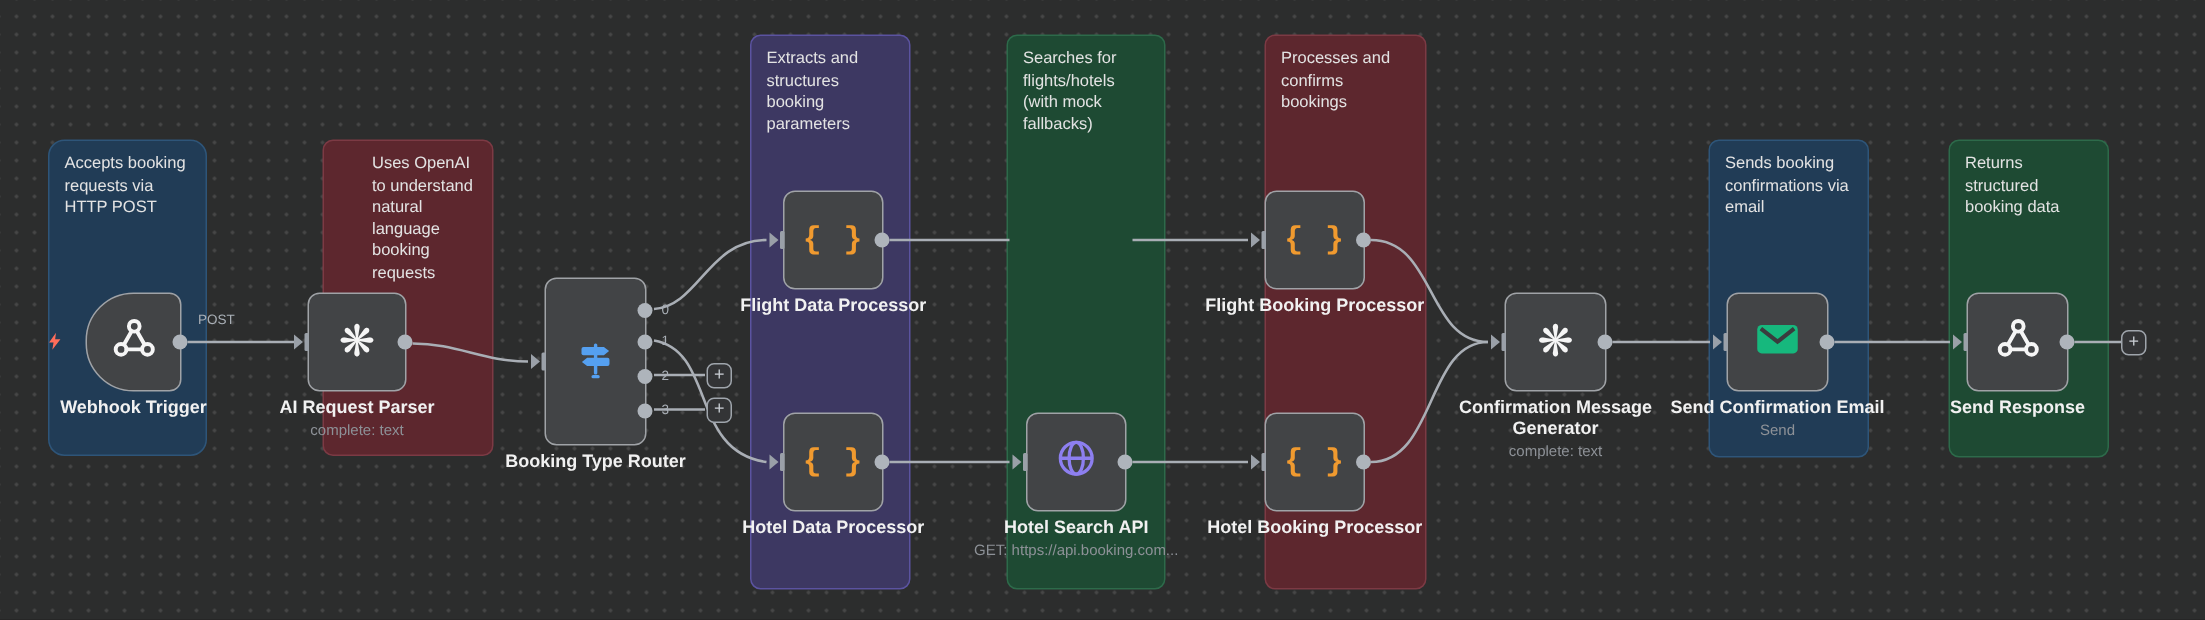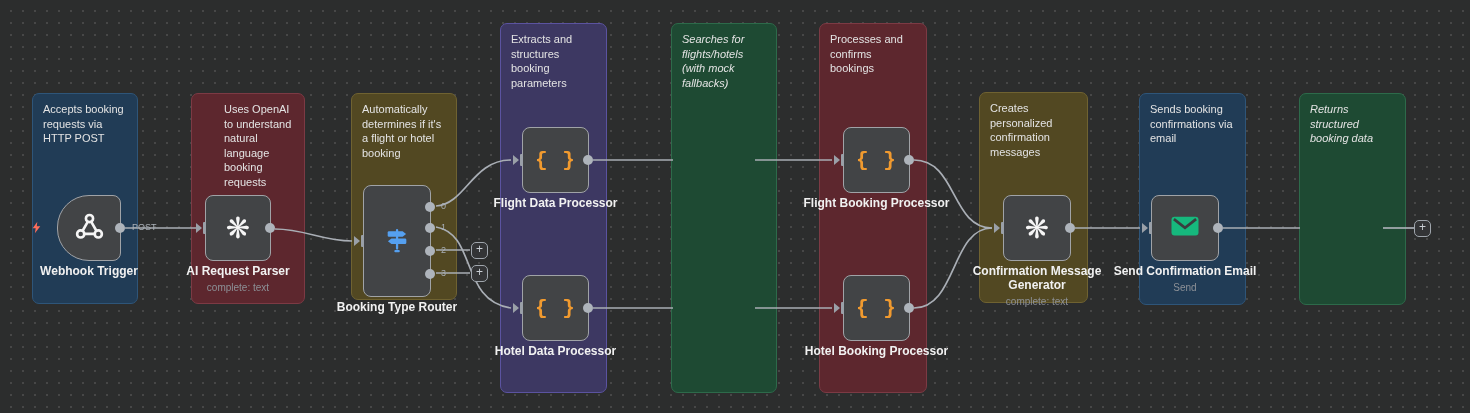--- a/index.html
+++ b/index.html
@@ -9,24 +9,24 @@
     background-color:#2c2d2d;
     background-image: radial-gradient(#474747 1px, transparent 1.3px);
     background-size:12px 12px; background-position:5px 5px;
     font-family:"Liberation Sans", sans-serif;
   }
   .sticky {
     position:absolute; z-index:1; border-radius:7px;
     padding:8px 10px; font-size:11px; line-height:1.32; color:#e3e3e3;
   }
   .sticky.blue   { background:#213c56; border:1px solid #2e5579; }
-  .sticky.red    { background:#5d272e; border:1px solid #7c3a44; }
+  .sticky.red    { background:#5d272e; border:1px solid #7c3a44;margin-left:24px; }
   .sticky.olive  { background:#524822; border:1px solid #6f6231; }
   .sticky.purple { background:#3d3862; border:1px solid #5b53a0; }
-  .sticky.green  { background:#1e4a33; border:1px solid #2d6a4a;font-style:italic; }
+  .sticky.green  { background:#1e4a33; border:1px solid #2d6a4a; }
   .wires { position:absolute; left:0; top:0; z-index:2; }
   .wires path { stroke:#a9aeb5; stroke-width:1.7; fill:none; }
   .node {
     position:absolute; z-index:3;
     background:#424446; border:1.5px solid #a0a3a7; border-radius:8px;
     display:flex; align-items:center; justify-content:center;
   }
   .node.trigger { border-radius:32px 8px 8px 32px; }
   .conn-out {
     position:absolute; right:-5px; top:50%; transform:translateY(-50%);
@@ -65,27 +65,25 @@
     font-size:21px; color:#f09a2f; letter-spacing:1px;
   }
   .openai-glyph { font-size:29px; color:#f5f5f5; line-height:1; }
   .bolt { position:absolute; z-index:3; }
 </style>
 </head>
 <body>
 
 <div class="canvas">
 
-  <div class="sticky blue" style="left:32px;  top:93px; width:106px; height:211px;"><span>Accepts booking requests via HTTP POST</span></div>
+  <div class="sticky blue" style="left:32px;  top:93px; width:106px; height:211px;border-radius:11px;"><span>Accepts booking requests via HTTP POST</span></div>
   <div class="sticky red" style="left:191px; top:93px; width:114px; height:211px;padding-left:32px;"><span>Uses OpenAI to understand natural language booking requests</span></div>
-  <div class="sticky olive" style="left:351px; top:93px; width:106px; height:207px;"><span>Automatically determines if it's a flight or hotel booking</span></div>
   <div class="sticky purple" style="left:500px; top:23px; width:107px; height:370px;"><span>Extracts and structures booking parameters</span></div>
   <div class="sticky green" style="left:671px; top:23px; width:106px; height:370px;"><span>Searches for flights/hotels (with mock fallbacks)</span></div>
   <div class="sticky red" style="left:819px; top:23px; width:108px; height:370px;"><span>Processes and confirms bookings</span></div>
-  <div class="sticky olive" style="left:979px; top:92px; width:109px; height:211px;"><span>Creates personalized confirmation messages</span></div>
   <div class="sticky green" style="left:1299px;top:93px; width:107px; height:212px;"><span>Returns structured booking data</span></div>
   <div class="sticky blue" style="left:1139px;top:93px; width:107px; height:212px;"><span>Sends booking confirmations via email</span></div>
 
   <svg class="wires" width="1470" height="413">
     <path d="M125 228 L196 228"></path>
     <path d="M275 229 C305 229 322 241 352 241"></path>
     <path d="M436 206 C466 204 472 160 511 160"></path>
     <path d="M436 227 C477 234 460 301 511 308"></path>
     <path d="M436 250 L470 250"></path>
     <path d="M436 273 L470 273"></path>
@@ -117,21 +115,21 @@
             <path d="M13.3 8.6 L16.9 14.9"></path>
             <path d="M8.3 17.4 L15.7 17.4"></path>
       </g>
         </svg>
     </span>
     <span class="conn-out"></span>
     <div class="nlabel">
         <div class="nname">Webhook Trigger</div>
       </div>
   </div>
-  <span class="port-label" style="left:132px;top:222px;">POST</span>
+  <span class="port-label" style="left:132px;top:208px;">POST</span>
 
   <div class="node" style="left:205px;top:195px;width:66px;height:66px;">
     <span class="conn-in"></span>
     <span class="openai-glyph">❋</span>
     <span class="conn-out"></span>
     <div class="nlabel">
       <div class="nname">AI Request Parser</div>
       <div class="nsub">complete: text</div>
     </div>
   </div>
@@ -184,20 +182,37 @@
 
   <div class="node" style="left:522px;top:275px;width:67px;height:66px;">
     <span class="conn-in"></span>
     <span class="code-icon">{ }</span>
     <span class="conn-out"></span>
     <div class="nlabel">
         <div class="nname">Hotel Data Processor</div>
       </div>
   </div>
 
+  <div class="node" style="left:684px;top:275px;width:67px;height:66px;">
+    <span class="conn-in"></span>
+    <span>
+      <svg viewBox="0 0 24 24" width="31" height="31">
+          <g fill="none" stroke="#8d7ff0" stroke-width="1.7">
+        <circle cx="12" cy="12" r="8.2"></circle>
+            <ellipse cx="12" cy="12" rx="3.7" ry="8.2"></ellipse>
+            <path d="M3.8 12 H20.2"></path>
+      </g>
+        </svg>
+    </span>
+    <span class="conn-out"></span>
+    <div class="nlabel">
+      <div class="nname">Hotel Search API</div>
+      <div class="nsub">GET: https://api.booking.com...</div>
+    </div>
+  </div>
 
   <div class="node" style="left:843px;top:275px;width:67px;height:66px;">
     <span class="conn-in"></span>
     <span class="code-icon">{ }</span>
     <span class="conn-out"></span>
     <div class="nlabel">
         <div class="nname">Hotel Booking Processor</div>
       </div>
   </div>
 
@@ -219,15 +234,34 @@
         <path d="M4.6 7.4 L12 13.2 L19.4 7.4" fill="none" stroke="#3a3c3e" stroke-width="1.8"></path>
       </svg>
     </span>
     <span class="conn-out"></span>
     <div class="nlabel">
       <div class="nname">Send Confirmation Email</div>
       <div class="nsub">Send</div>
     </div>
   </div>
 
+  <div class="node" style="left:1311px;top:195px;width:68px;height:66px;">
+    <span class="conn-in"></span>
+    <span>
+      <svg viewBox="0 0 24 24" width="33" height="33">
+          <g fill="none" stroke="#f5f5f5" stroke-width="1.9" stroke-linecap="round">
+        <circle cx="12" cy="6.2" r="2.6"></circle>
+            <circle cx="5.6" cy="17.4" r="2.6"></circle>
+            <circle cx="18.4" cy="17.4" r="2.6"></circle>
+        <path d="M10.7 8.6 L7.1 14.9"></path>
+            <path d="M13.3 8.6 L16.9 14.9"></path>
+            <path d="M8.3 17.4 L15.7 17.4"></path>
+      </g>
+        </svg>
+    </span>
+    <span class="conn-out"></span>
+    <div class="nlabel">
+        <div class="nname">Send Response</div>
+      </div>
+  </div>
   <div class="plus-ep" style="left:1414px;top:220px;">+</div>
 
 </div>
 
 </body></html>

